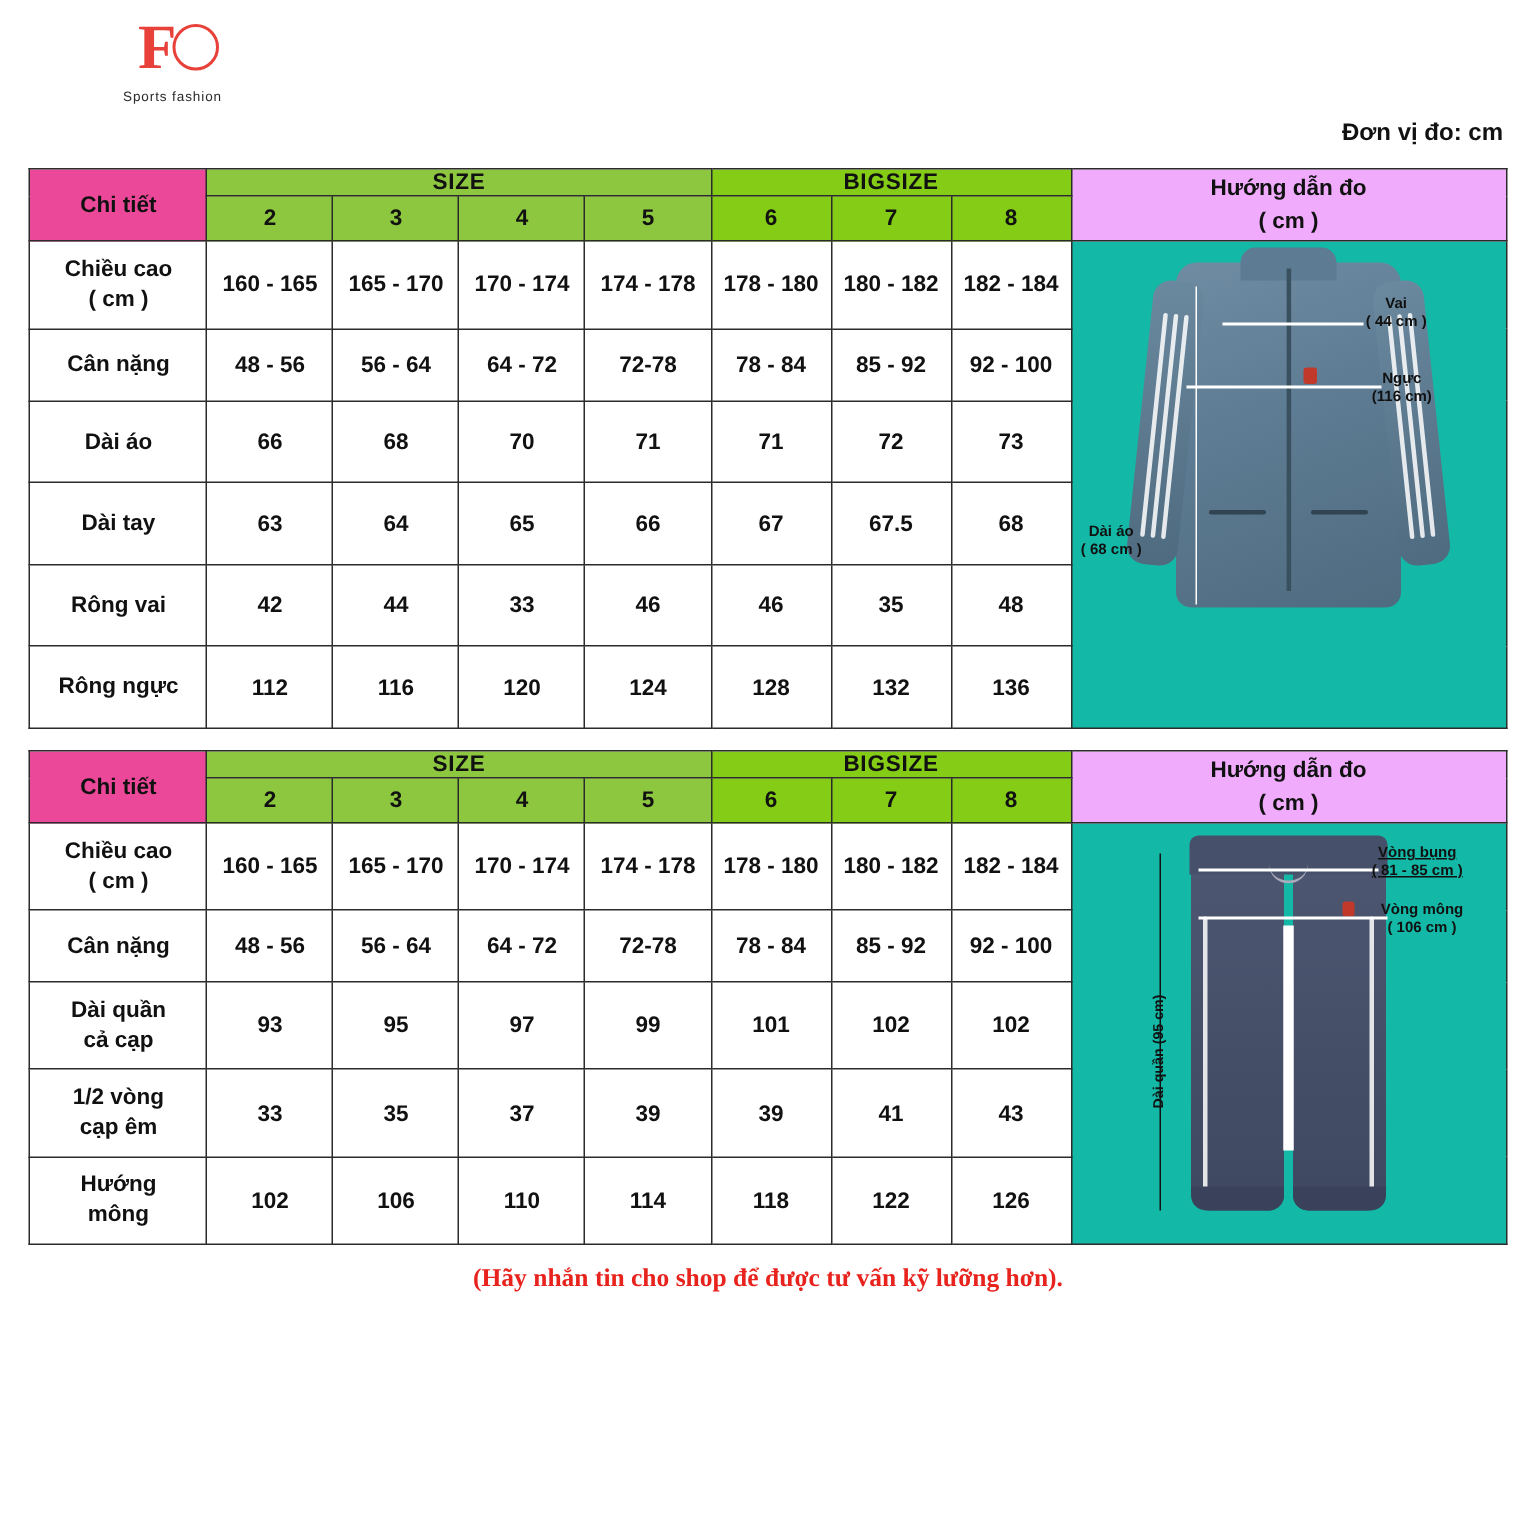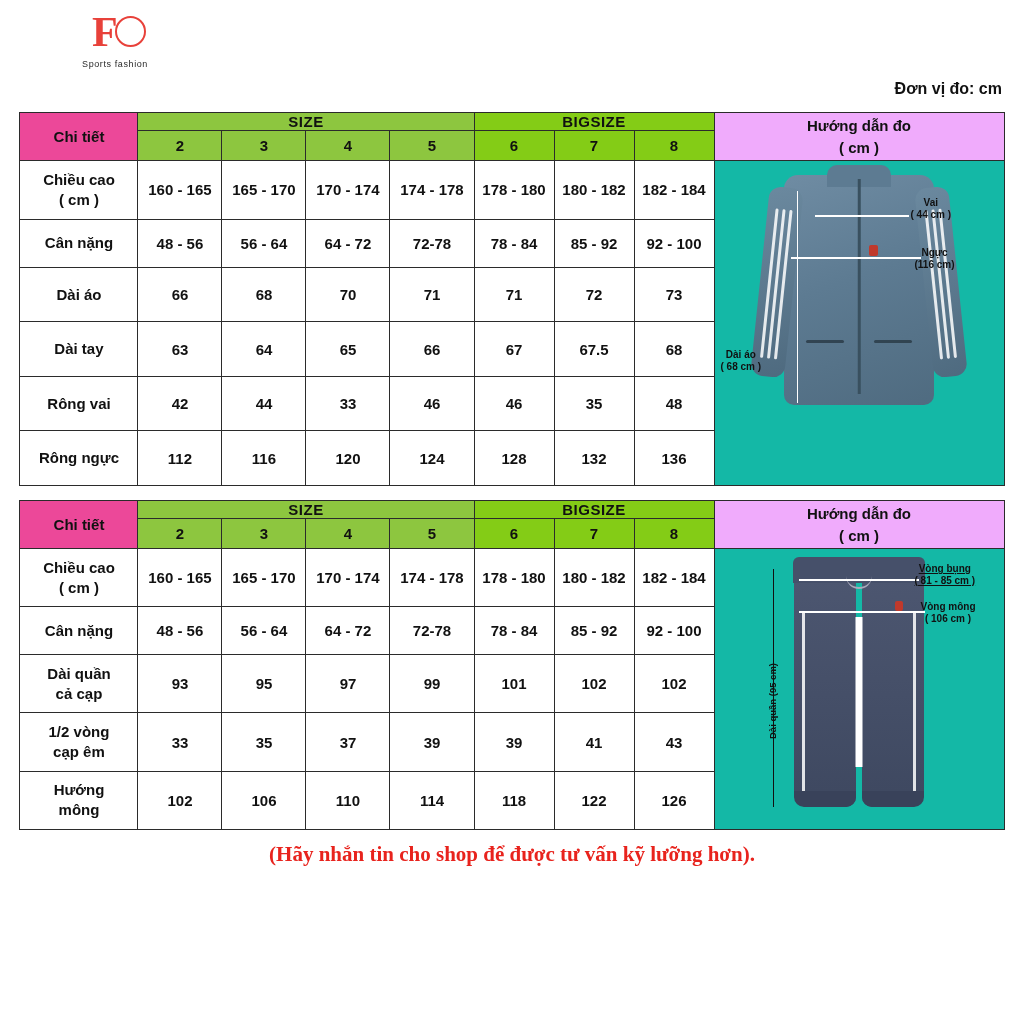--- a/index.html
+++ b/index.html
@@ -271,21 +271,21 @@
     margin-bottom: 10px;
   }
   .note2 {
     font-size: 18px;
     font-weight: bold;
     color: #e8231d;
     font-family: "Liberation Serif", serif;
     margin-bottom: 8px;
   }
   .note3 {
-    font-size: 21px;
+    font-size: 17px;
     font-weight: bold;
     color: #e8231d;
     font-family: "Liberation Serif", serif;
   }
   .spacer { height: 14px; }
 </style>
 </head>
 <body>
 
 <div class="page">

